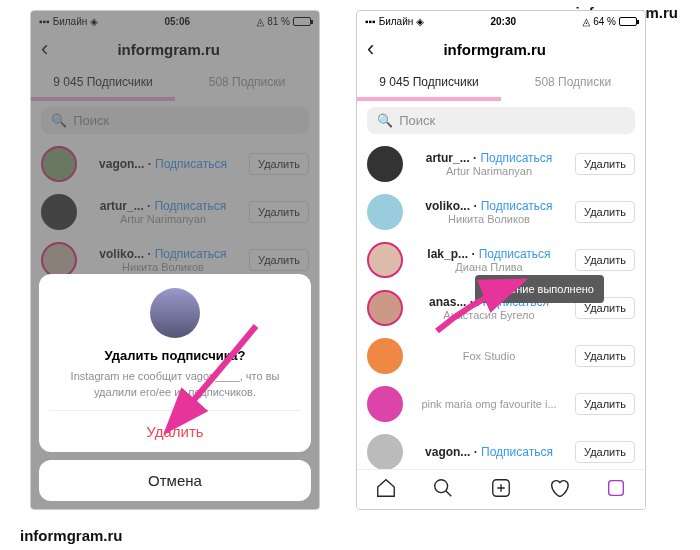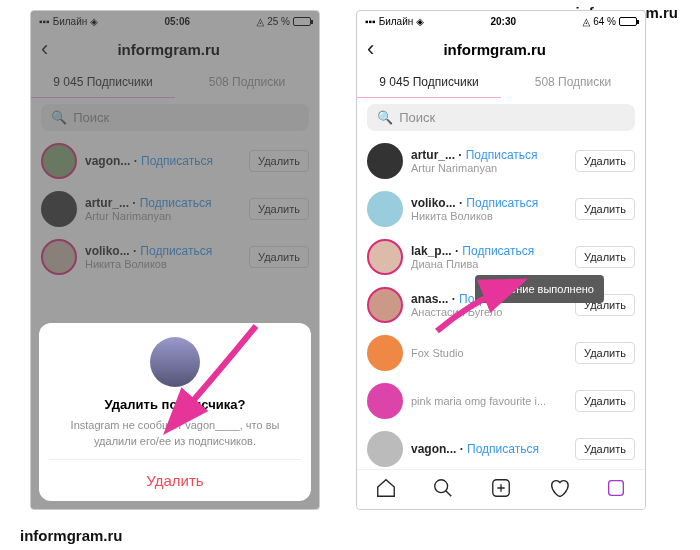--- a/index.html
+++ b/index.html
@@ -11,27 +11,27 @@
   .sb-left,.sb-right { display:flex; align-items:center; gap:3px; }
   .sb-center { font-weight:600; }
   .battery { width:18px; height:9px; border:1px solid #000; border-radius:2px; position:relative; }
   .battery::after { content:""; position:absolute; right:-3px; top:2px; width:2px; height:4px; background:#000; }
   .battery-fill { background:#f7c948; height:100%; width:25%; }
   .titlebar { display:flex; align-items:center; padding:6px 10px; height:36px; }
   .back { font-size:22px; color:#262626; }
   .title { flex:1; text-align:center; font-weight:600; font-size:15px; margin-left:-20px; }
   .tabs { display:flex; font-size:12px; color:#999; }
   .tab { flex:1; text-align:center; padding:8px 0; }
-  .tab.active { color:#262626; border-bottom:1px solid #f9a8d4; font-weight:500; }
+  .tab.active { color:#262626; border-bottom:4px solid #f9a8d4; font-weight:500; }
   .search { margin:6px 10px; background:#efefef; border-radius:8px; padding:6px 10px; font-size:13px; color:#8e8e8e; display:flex; align-items:center; gap:6px; }
   .list { overflow:hidden; }
   .row { display:flex; align-items:center; padding:6px 10px; gap:8px; }
   .avatar { width:36px; height:36px; border-radius:50%; flex-shrink:0; }
   .avatar.ring { border:2px solid #d72e77; padding:1px; }
-  .names { flex:1; min-width:0; }
+  .names { flex:1; min-width:0;text-align:center; }
   .uname { font-size:12px; font-weight:600; color:#262626; white-space:nowrap; overflow:hidden; text-overflow:ellipsis; }
   .follow { color:#3897f0; font-weight:500; }
   .sub { font-size:11px; color:#999; white-space:nowrap; overflow:hidden; text-overflow:ellipsis; }
   .remove { font-size:11px; padding:4px 8px; border:1px solid #dbdbdb; border-radius:4px; background:#fff; color:#262626; }
   
   .sheet { position:absolute; left:8px; right:8px; bottom:8px; z-index:10; }
   .sheet-card { background:#fff; border-radius:12px; text-align:center; padding:14px 10px 0; }
   .sheet-avatar { width:50px; height:50px; border-radius:50%; background:#ccc; margin:0 auto 10px; }
   .sheet-title { font-size:13px; font-weight:600; margin-bottom:6px; }
   .sheet-text { font-size:11px; color:#8e8e8e; line-height:1.4; padding:0 12px 10px; }
@@ -61,21 +61,21 @@
   <div class="dimmed" style="position:absolute;inset:0;">
     <div class="statusbar">
       <div class="sb-left">
             <span>▪▪▪</span>
             <span>Билайн</span>
             <span>◈</span>
           </div>
       <div class="sb-center">05:06</div>
       <div class="sb-right">
             <span>◬</span>
-            <span>25 %</span>
+            <span>81 %</span>
             <span class="battery"><span class="battery-fill"></span></span>
           </div>
     </div>
     <div class="titlebar">
       <span class="back">‹</span>
       <span class="title">informgram.ru</span>
     </div>
     <div class="tabs">
       <div class="tab active">9 045 Подписчики</div>
       <div class="tab">508 Подписки</div>
@@ -112,20 +112,21 @@
     </div>
   </div>
 
   <div class="sheet">
     <div class="sheet-card">
       <div class="sheet-avatar" style="background:linear-gradient(#99c,#557)"></div>
       <div class="sheet-title">Удалить подписчика?</div>
       <div class="sheet-text">Instagram не сообщит vagon____, что вы удалили его/ее из подписчиков.</div>
       <div class="sheet-action">Удалить</div>
     </div>
+    <div class="sheet-cancel">Отмена</div>
   </div>
   <svg class="arrow" style="left:110px; top:310px; width:130px; height:120px;">
     <defs>
           <marker id="ah1" markerWidth="10" markerHeight="10" refX="6" refY="3" orient="auto">
             <path d="M0,0 L0,6 L8,3 z" fill="#e6349a"></path>
           </marker>
         </defs>
     <path d="M115,5 Q70,60 30,105" stroke="#e6349a" stroke-width="6" fill="none" marker-end="url(#ah1)"></path>
   </svg>
 </div>

